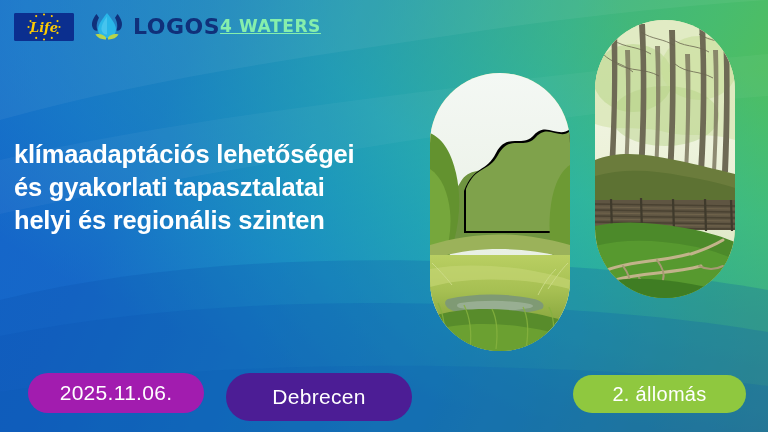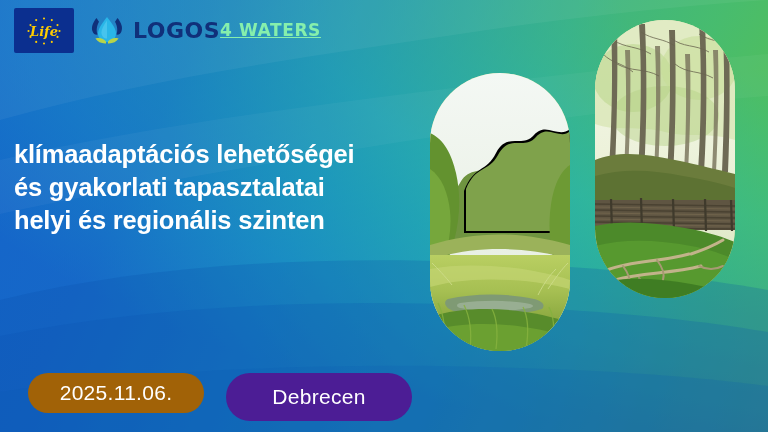--- a/index.html
+++ b/index.html
@@ -20,21 +20,21 @@
     position:absolute;inset:0;
     background:linear-gradient(115deg,#1261cc 0%,#1668c8 22%,#1a8cc2 42%,#25a9b0 60%,#35b78c 75%,#4cbd62 88%,#62c348 100%);
     opacity:.55;
   }
   .wave{position:absolute;left:0;width:768px;}
   .wave svg{display:block;width:100%;height:100%;}
 
   
   .logo-row{position:absolute;left:14px;top:8px;display:flex;align-items:center;gap:14px;}
   .eu-logo{
-    position:relative;width:60px;height:45px;background:#0b2f8f;border-radius:2px;
+    position:relative;width:60px;height:28px;background:#0b2f8f;border-radius:2px;
     display:flex;align-items:center;justify-content:center;overflow:hidden;
   }
   .eu-logo svg{display:block;}
   .l4w{display:flex;align-items:center;gap:7px;}
   .l4w-mark{width:38px;height:38px;position:relative;}
   .l4w-mark svg{display:block;}
   .l4w-text{display:flex;flex-direction:row;line-height:1;}
   .l4w-text .t1{
     font-size:22px;font-weight:bold;color:#10307a;letter-spacing:.5px;
     font-family:"DejaVu Sans",sans-serif;
@@ -61,21 +61,21 @@
   .capsule svg{display:block;width:100%;height:100%;}
   #capsule-left{left:430px;top:73px;width:140px;height:278px;}
   #capsule-right{left:595px;top:20px;width:140px;height:278px;}
 
   
   .pill{
     position:absolute;display:flex;align-items:center;justify-content:center;
     border-radius:999px;color:#ffffff;white-space:nowrap;
   }
   #pill-date{
-    left:28px;top:373px;width:176px;height:40px;background:#a16207;
+    left:28px;top:373px;width:176px;height:40px;background:#a21caf;
     font-size:21px;letter-spacing:.3px;
   }
   #pill-city{
     left:226px;top:373px;width:186px;height:48px;background:#4c1d95;
     font-size:21px;letter-spacing:.3px;
   }
   #pill-station{
     left:573px;top:375px;width:173px;height:38px;background:#8fc83f;
     font-size:20px;letter-spacing:.3px;
   }
@@ -274,14 +274,15 @@
         <path d="M62,240 C68,248 70,254 68,260"></path>
         <path d="M104,246 C112,250 120,250 128,246"></path>
         <path d="M44,258 C50,264 54,268 54,272"></path>
       </g>
       <path d="M0,264 C28,256 62,258 96,264 C118,268 132,272 140,276 L140,278 L0,278 Z" fill="#3f7d23"></path>
     </svg>
   </div>
 
   <div class="pill" id="pill-date">2025.11.06.</div>
   <div class="pill" id="pill-city">Debrecen</div>
+  <div class="pill" id="pill-station">2. állomás</div>
 
 </div>
 
 </body></html>

